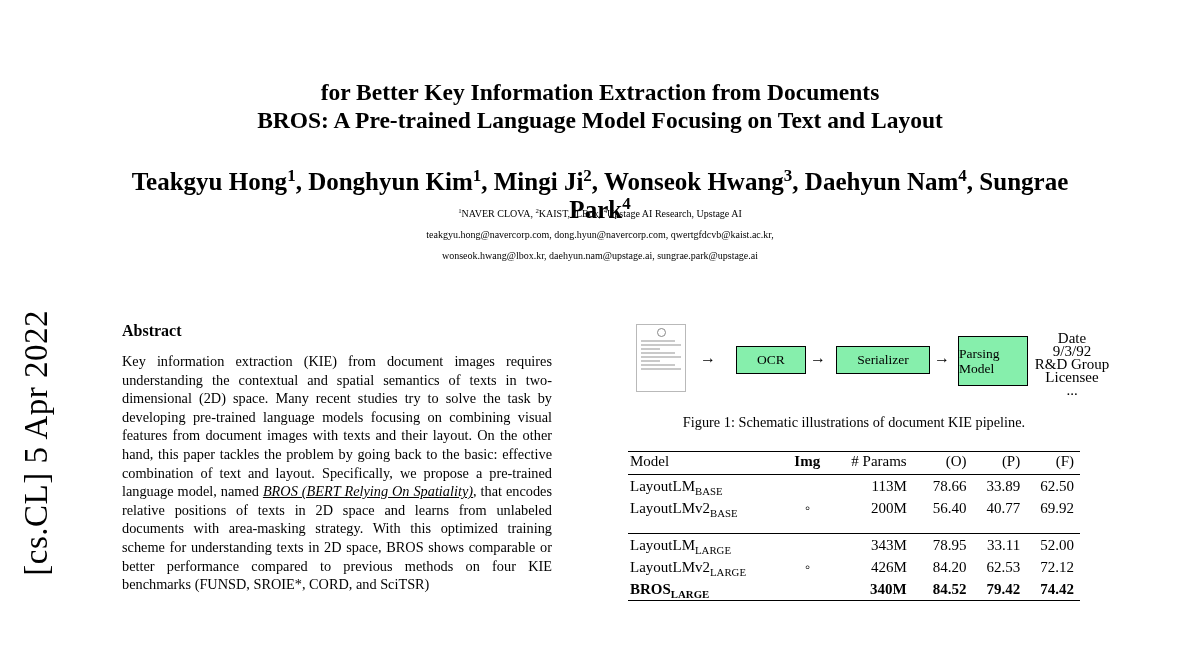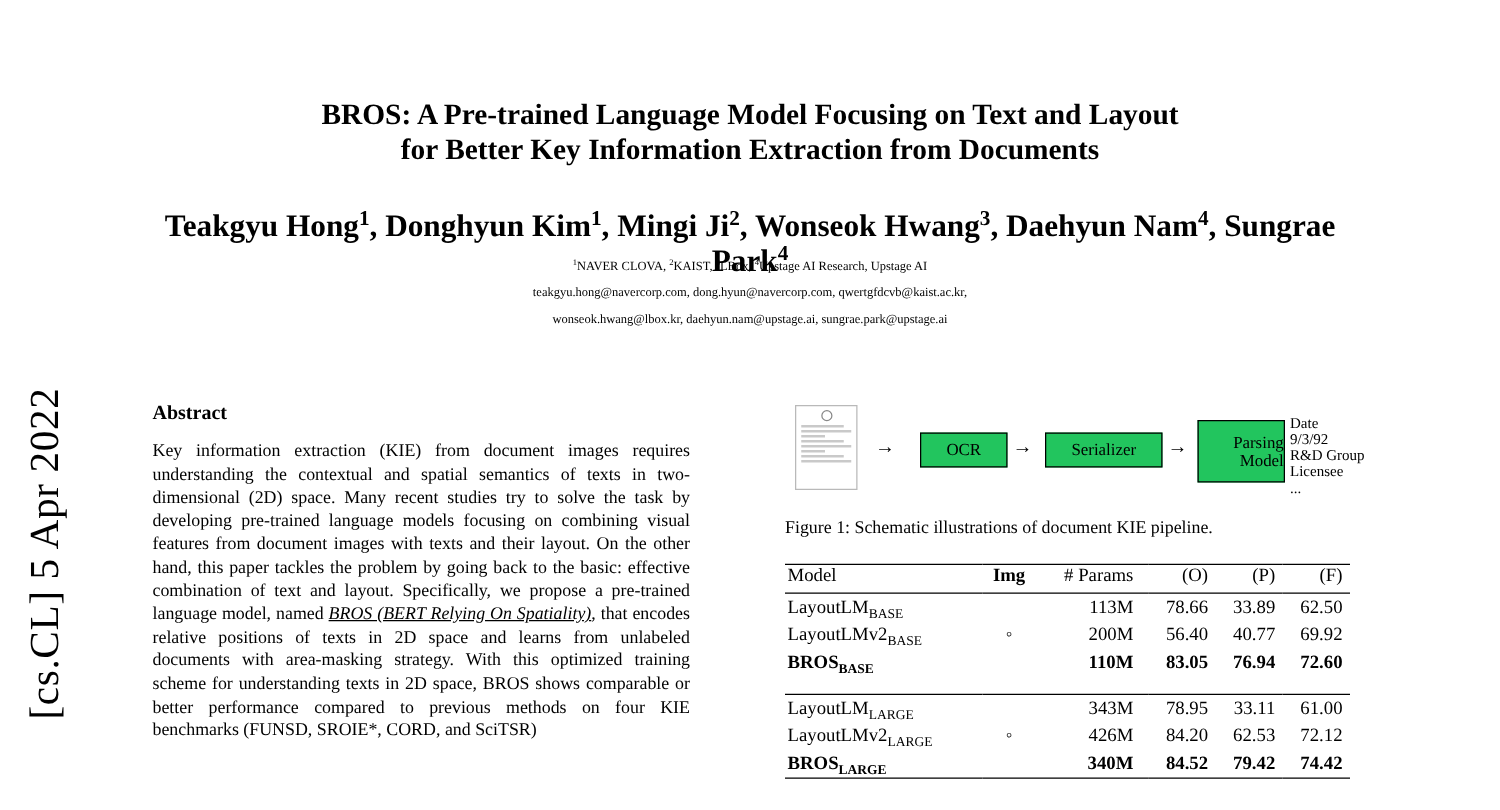--- a/index.html
+++ b/index.html
@@ -133,42 +133,43 @@
     margin: 3px auto 3px auto;
   }
   .fig-arrow {
     position: absolute;
     font-size: 16px;
     line-height: 1;
   }
   .fig-box {
     position: absolute;
     border: 1.3px solid #000;
-    background: #22c55e;
+    background: #86efac;
     display: flex;
     align-items: center;
     justify-content: center;
-    text-align: right;
+    text-align: left;
     font-size: 13.5px;
     font-family: "Liberation Serif", serif;
   }
   #fig-ocr   { left: 108px; top: 28px; width: 68px; height: 26px; }
   #fig-ser   { left: 208px; top: 28px; width: 92px; height: 26px; }
   #fig-parse { left: 330px; top: 18px; width: 68px; height: 48px; line-height: 15px; }
   #fig-out {
     position: absolute;
     left: 404px;
     top: 14px;
     width: 80px;
-    font-size: 12px;
+    font-size: 15px;
     line-height: 13px;
-    text-align: left;
+    text-align: center;
   }
   #fig-caption {
     font-size: 14.3px;
+    text-align: center;
     margin-top: 2px;
   }
 
   
   #results-table {
     margin-top: 20px;
     width: 452px;
     border-collapse: collapse;
     font-size: 15px;
   }
@@ -200,22 +201,22 @@
   .spacer-row td { height: 9px; padding: 0; }
 </style>
 </head>
 <body>
 
 <div id="arxiv-stamp">[cs.CL]  5 Apr 2022</div>
 
 <div id="page">
 
   <div id="title-block">
+    <div class="title-line">for Better Key Information Extraction from Documents</div>
     <div class="title-line">BROS: A Pre-trained Language Model Focusing on Text and Layout</div>
-    <div class="title-line">for Better Key Information Extraction from Documents</div>
   </div>
 
   <div id="authors">
     <span>Teakgyu Hong</span><sup>1</sup>,
     <span>Donghyun Kim</span><sup>1</sup>,
     <span>Mingi Ji</span><sup>2</sup>,
     <span>Wonseok Hwang</span><sup>3</sup>,
     <span>Daehyun Nam</span><sup>4</sup>,
     <span>Sungrae Park</span><sup>4</sup>
   </div>
@@ -288,38 +289,30 @@
           <td class="col-num">62.50</td>
         </tr>
         <tr>
           <td class="col-model"><span>LayoutLMv2</span><span class="sub">BASE</span></td>
           <td class="col-img">◦</td>
           <td class="col-par">200M</td>
           <td class="col-num">56.40</td>
           <td class="col-num">40.77</td>
           <td class="col-num">69.92</td>
         </tr>
-        <tr>
-          <td class="col-model bold"><span>BROS</span><span class="sub">BASE</span></td>
-          <td class="col-img"></td>
-          <td class="col-par bold">110M</td>
-          <td class="col-num bold">83.05</td>
-          <td class="col-num bold">76.94</td>
-          <td class="col-num bold">72.60</td>
-        </tr>
         <tr class="spacer-row">
             <td colspan="6"></td>
           </tr>
         <tr class="rule-mid">
           <td class="col-model"><span>LayoutLM</span><span class="sub">LARGE</span></td>
           <td class="col-img"></td>
           <td class="col-par">343M</td>
           <td class="col-num">78.95</td>
           <td class="col-num">33.11</td>
-          <td class="col-num">61.00</td>
+          <td class="col-num">52.00</td>
         </tr>
         <tr>
           <td class="col-model"><span>LayoutLMv2</span><span class="sub">LARGE</span></td>
           <td class="col-img">◦</td>
           <td class="col-par">426M</td>
           <td class="col-num">84.20</td>
           <td class="col-num">62.53</td>
           <td class="col-num">72.12</td>
         </tr>
         <tr>

